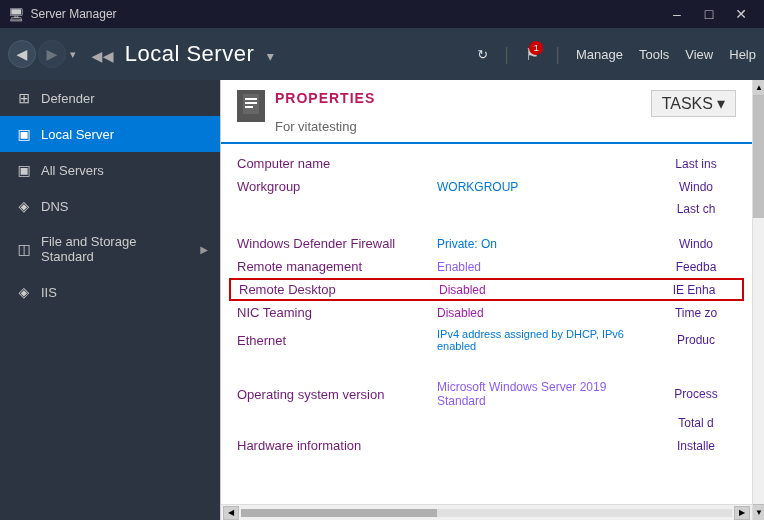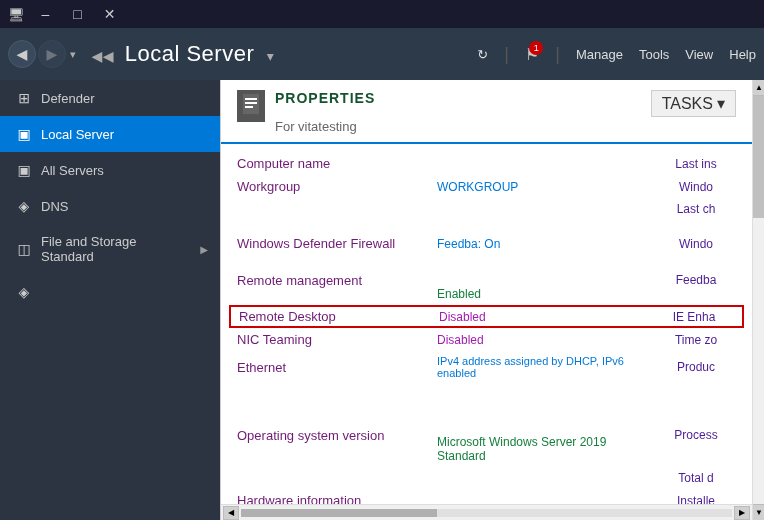--- a/index.html
+++ b/index.html
@@ -96,21 +96,21 @@
       border-bottom: 2px solid #0078d7;
       padding-bottom: 8px;
     }
     .props-header-left { display: flex; align-items: flex-start; gap: 10px; }
     .props-icon {
       width: 28px; height: 32px; background: #555;
       display: flex; align-items: center; justify-content: center;
       color: white; font-size: 16px;
     }
     .props-titles { display: flex; flex-direction: column; }
-    .props-title { font-size: 14px; font-weight: bold; color: #14532d; letter-spacing: 1px; text-transform: uppercase; }
+    .props-title { font-size: 14px; font-weight: bold; color: #be185d; letter-spacing: 1px; text-transform: uppercase; }
     .props-subtitle { font-size: 13px; color: #666; margin-top: 13px; }
     .tasks-btn {
       display: flex; align-items: center; gap: 4px;
       background: #f0f0f0; border: 1px solid #ccc;
       padding: 3px 10px; cursor: pointer; font-size: 16px;
       color: #333;
     }
 
     
     .props-grid {
@@ -124,21 +124,21 @@
       display: flex; align-items: center;
       padding: 4px 16px; min-height: 22px;
     }
     .prop-row.highlighted {
       border: 2px solid #c00;
       margin: 0 8px;
       padding: 2px 8px;
     }
     .prop-label { width: 200px; color: #701a75; font-size: 13px; flex-shrink: 0; }
     .prop-value { color: #0078d7; font-size: 12px; flex: 1; }
-    .prop-value.black { color: #15803d; margin-top: 28px; }
+    .prop-value.black { color: #8b5cf6; }
     .prop-value.disabled-text { color: #a21caf; }
     .prop-right { color: #4c1d95; font-size: 12px; text-align: center; min-width: 80px; overflow: hidden; text-overflow: clip; white-space: nowrap; }
 
     .props-divider { height: 12px; }
 
     
     .h-scrollbar {
       height: 16px; background: #f0f0f0;
       display: flex; align-items: center; padding: 0 2px;
       border-top: 1px solid #ddd;
@@ -147,20 +147,21 @@
     .h-scroll-track { flex: 1; height: 8px; background: #e0e0e0; margin: 0 2px; position: relative; }
     .h-scroll-thumb { width: 40%; height: 100%; background: #b0b0b0; position: absolute; left: 0; }
 
     .content-area { display: flex; flex-direction: column; flex: 1; overflow: hidden; }
   </style>
 </head>
 <body>
 
 <div class="titlebar">
   <span style="margin-right:6px; font-size:13px;">🖥</span>
+  <span class="titlebar-title">Server Manager</span>
   <div class="titlebar-controls">
     <button class="titlebar-btn">–</button>
     <button class="titlebar-btn">□</button>
     <button class="titlebar-btn close">✕</button>
   </div>
 </div>
 
 <div class="toolbar">
   <div class="toolbar-nav">
     <div class="nav-btn">◀</div>
@@ -208,20 +209,21 @@
       <span class="icon">◈</span>
       <span class="label">DNS</span>
     </div>
     <div class="sidebar-item">
       <span class="icon">◫</span>
       <span class="label">File and Storage Standard</span>
       <span class="chevron">▶</span>
     </div>
     <div class="sidebar-item">
       <span class="icon">◈</span>
+      <span class="label">IIS</span>
     </div>
   </div>
 
   <div class="content">
 
     <div class="props-header">
       <div class="props-header-left">
         <div class="props-icon">
           <svg width="20" height="24" viewBox="0 0 20 24" fill="white">
             <rect x="2" y="0" width="16" height="20" fill="#666"></rect>
@@ -257,21 +259,21 @@
         <div class="prop-row">
           <span class="prop-label"></span>
           <span class="prop-value"></span>
           <span class="prop-right">Last ch</span>
         </div>
 
         <div class="props-divider"></div>
 
         <div class="prop-row">
           <span class="prop-label">Windows Defender Firewall</span>
-          <span class="prop-value">Feedba: On</span>
+          <span class="prop-value">Private: On</span>
           <span class="prop-right">Windo</span>
         </div>
         <div class="prop-row">
           <span class="prop-label">Remote management</span>
           <span class="prop-value black">Enabled</span>
           <span class="prop-right">Feedba</span>
         </div>
 
         <div class="prop-row highlighted">
           <span class="prop-label">Remote Desktop</span>

